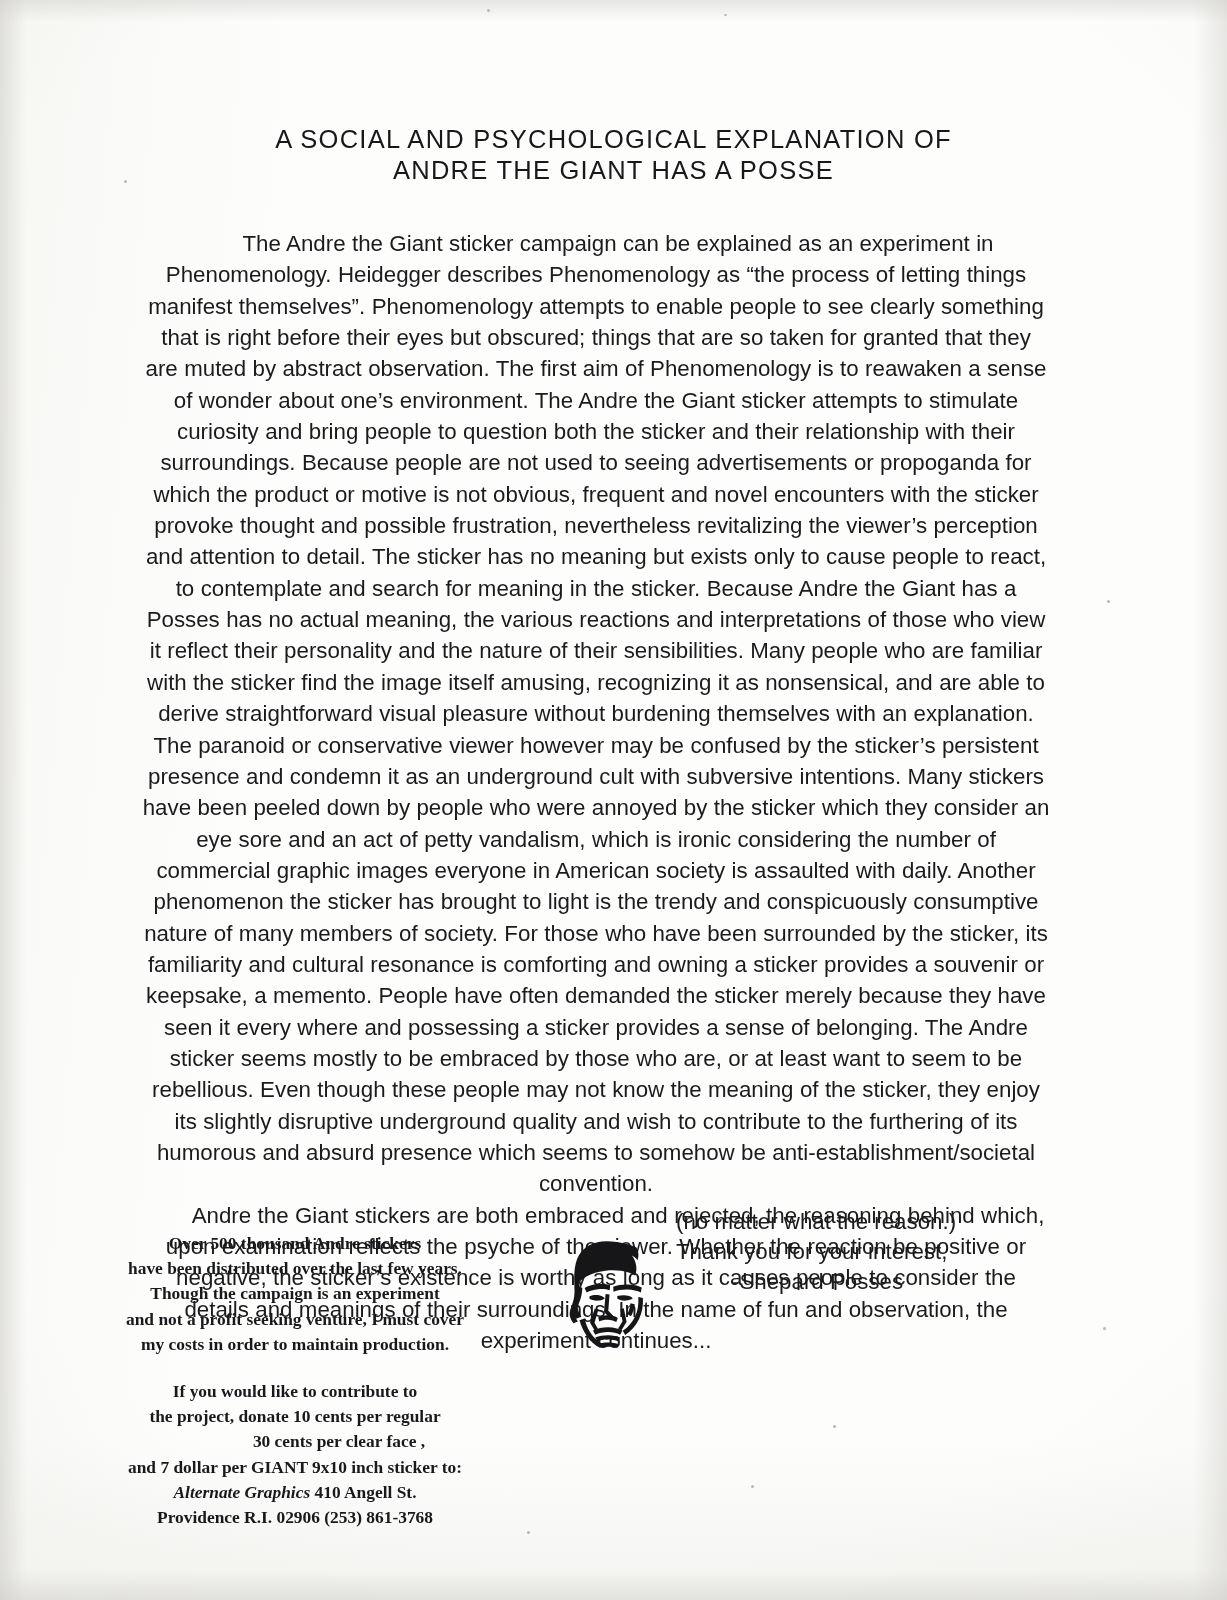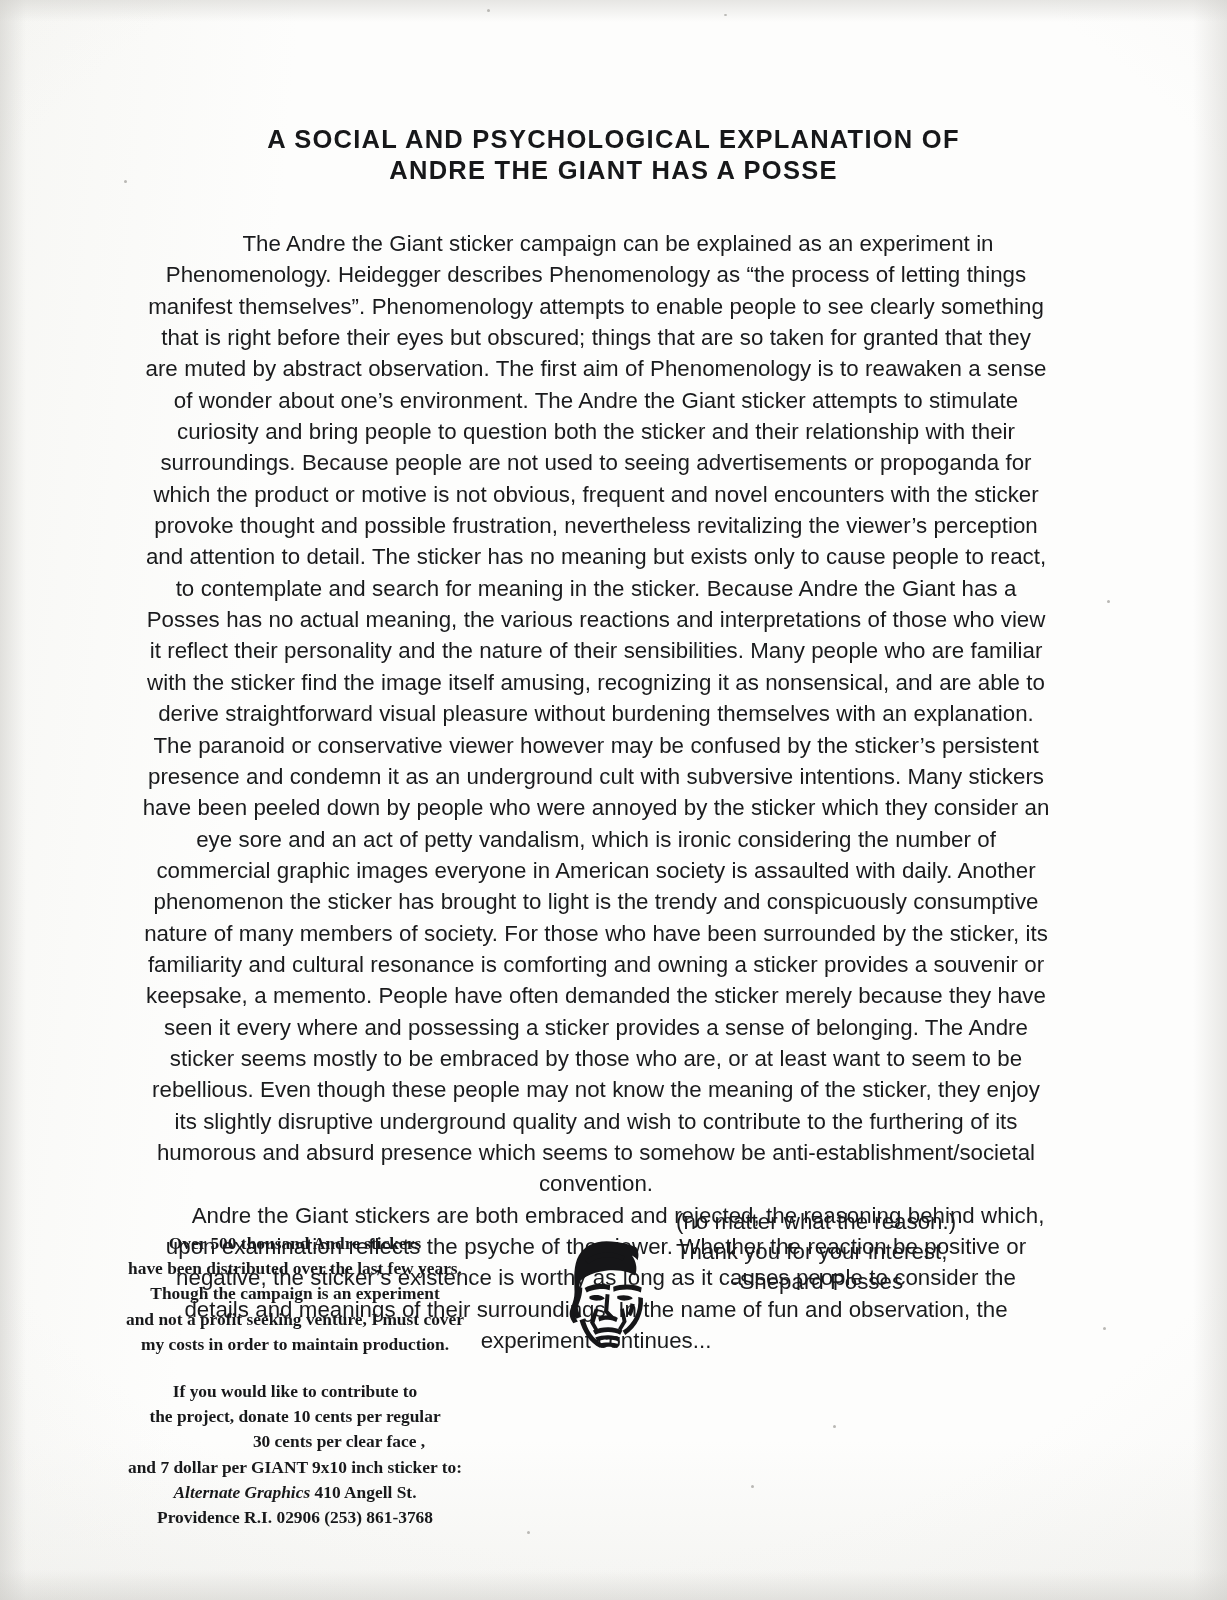--- a/index.html
+++ b/index.html
@@ -48,21 +48,21 @@
   
   .title-block {
     position: absolute;
     left: 0;
     top: 124px;
     width: 1227px;
     text-align: center;
   }
   .title-line {
     font-family: "Liberation Sans", sans-serif;
-    font-weight: bold;
+    font-weight: normal;
     font-size: 25.5px;
     line-height: 31px;
     letter-spacing: 1.25px;
     color: #17181a;
     white-space: nowrap;
   }
 
   
   .body-block {
     position: absolute;

